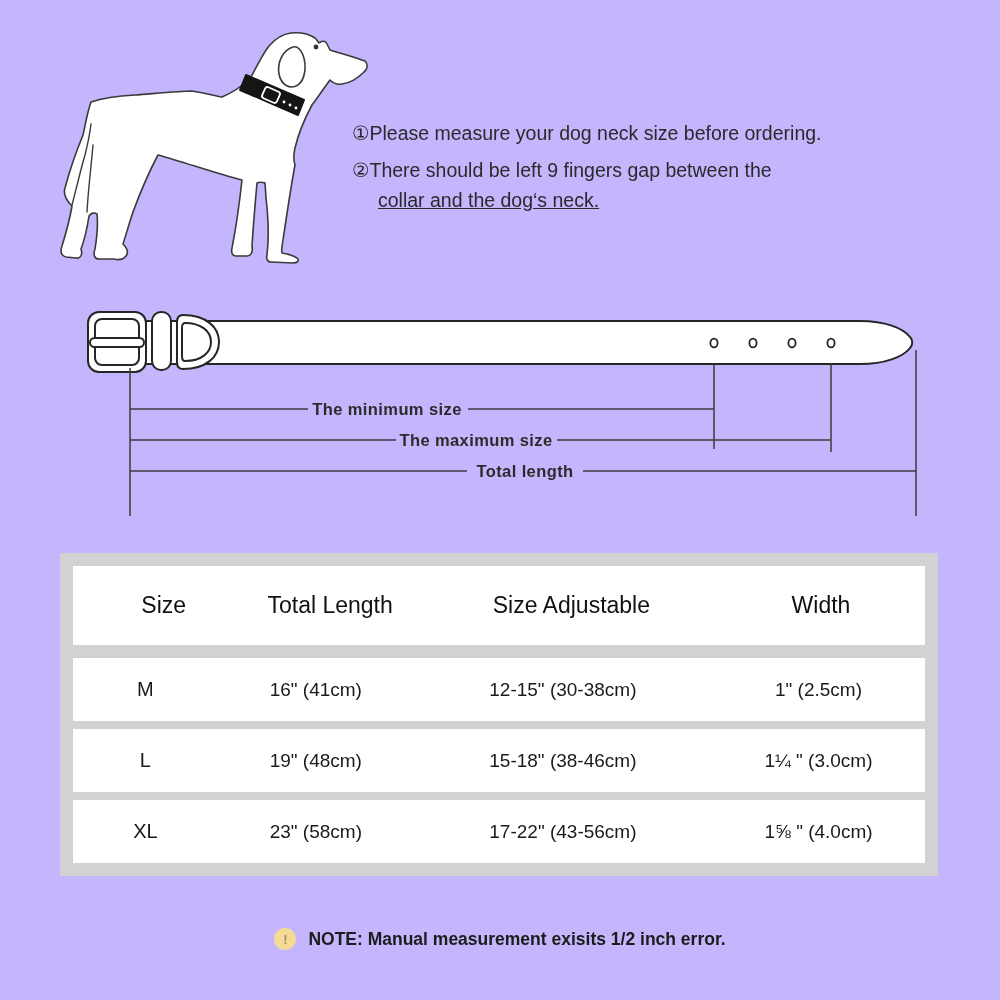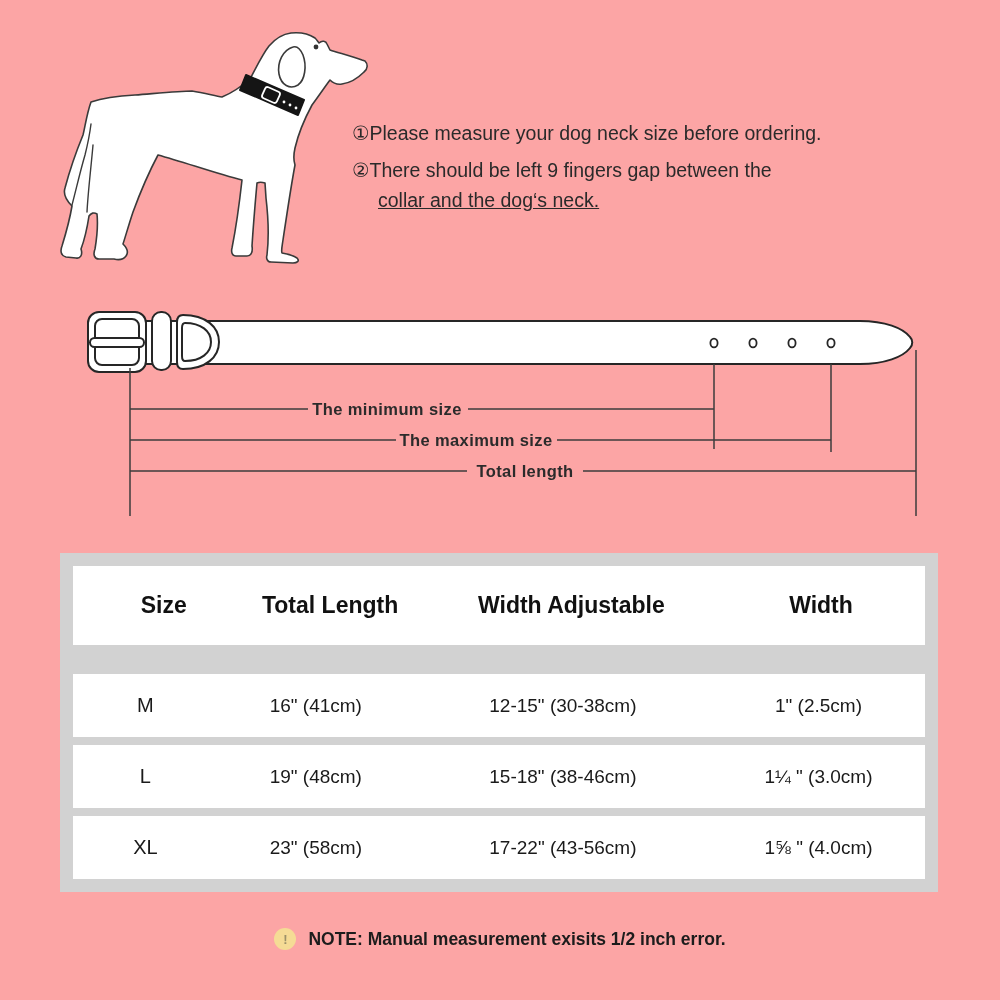--- a/index.html
+++ b/index.html
@@ -1,16 +1,16 @@
 <!DOCTYPE html>
 <html><head>
 <meta charset="utf-8">
 <style>
   html,body{margin:0;padding:0;background:#fff;}
-  .canvas{position:relative;width:1000px;height:1000px;background:#fca5a5;overflow:hidden;
+  .canvas{position:relative;width:1000px;height:1000px;background:#c4b5fd;overflow:hidden;
           font-family:"Liberation Sans","DejaVu Sans",sans-serif;color:#222;}
 
   
   .notes{position:absolute;left:352px;top:118px;width:580px;font-size:19.5px;line-height:30px;color:#2a2a2a;}
   .notes .p1{margin:0 0 7px 0;}
   .notes .p2l1{margin:0;}
   .notes .p2l2{margin:0;padding-left:26px;text-decoration:underline;}
 
   
   .dog-box{position:absolute;left:40px;top:10px;width:340px;height:280px;}
@@ -20,21 +20,21 @@
   svg .belt-part{fill:#ffffff;stroke:#262626;stroke-width:2;stroke-linejoin:round;}
   svg .hole{fill:#ffffff;stroke:#262626;stroke-width:1.8;}
   svg .mline{stroke:#3c3c3c;stroke-width:1.5;}
   svg .mlabel{font-family:"Liberation Sans","DejaVu Sans",sans-serif;font-size:16.5px;font-weight:600;
               letter-spacing:0.4px;fill:#2b2b2b;text-anchor:middle;}
 
   
   .size-table{position:absolute;left:60px;top:553px;width:878px;background:#d2d2d2;
               padding:13px;box-sizing:border-box;}
   .t-band{background:#ffffff;display:flex;align-items:center;}
-  .t-header{height:79px;margin-bottom:29px;font-weight:bold;font-size:23px;color:#111;padding-left:20px;}
+  .t-header{height:79px;margin-bottom:13px;font-weight:normal;font-size:23px;color:#111;padding-left:20px;}
   .t-row{height:63px;margin-bottom:8px;font-size:19px;color:#1a1a1a;}
   .t-row:last-child{margin-bottom:0;justify-content:flex-end;}
   .t-row .c1{font-size:20px;}
   .c1,.c2,.c3,.c4{text-align:center;}
   .c1{width:17%;} .c2{width:23%;} .c3{width:35%;} .c4{width:25%;}
 
   
   .footnote{position:absolute;left:0;top:928px;width:100%;display:flex;justify-content:center;
             align-items:center;gap:12px;}
   .fn-icon{width:22px;height:22px;border-radius:50%;background:#f5db95;color:#9c9169;
@@ -165,21 +165,21 @@
 
     <line class="mline" x1="130" y1="471" x2="467" y2="471"></line>
     <line class="mline" x1="583" y1="471" x2="916" y2="471"></line>
     <text class="mlabel" x="525" y="477">Total length</text>
   </svg>
 
   <div class="size-table">
     <div class="t-band t-header">
       <div class="c1">Size</div>
       <div class="c2">Total Length</div>
-      <div class="c3">Width Adjustable</div>
+      <div class="c3">Size Adjustable</div>
       <div class="c4">Width</div>
     </div>
     <div class="t-band t-row">
       <div class="c1">M</div>
       <div class="c2">16" (41cm)</div>
       <div class="c3">12-15" (30-38cm)</div>
       <div class="c4">1" (2.5cm)</div>
     </div>
     <div class="t-band t-row">
       <div class="c1">L</div>

